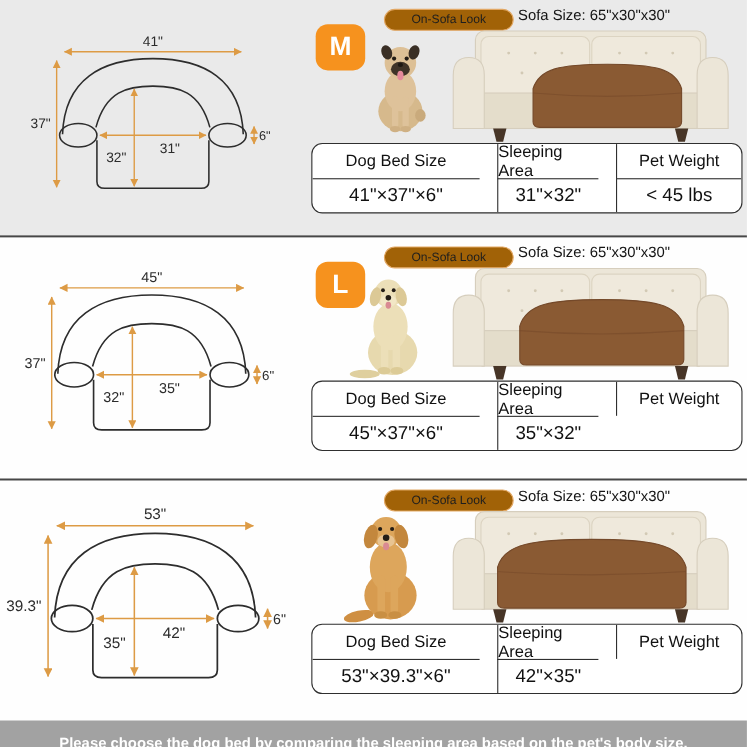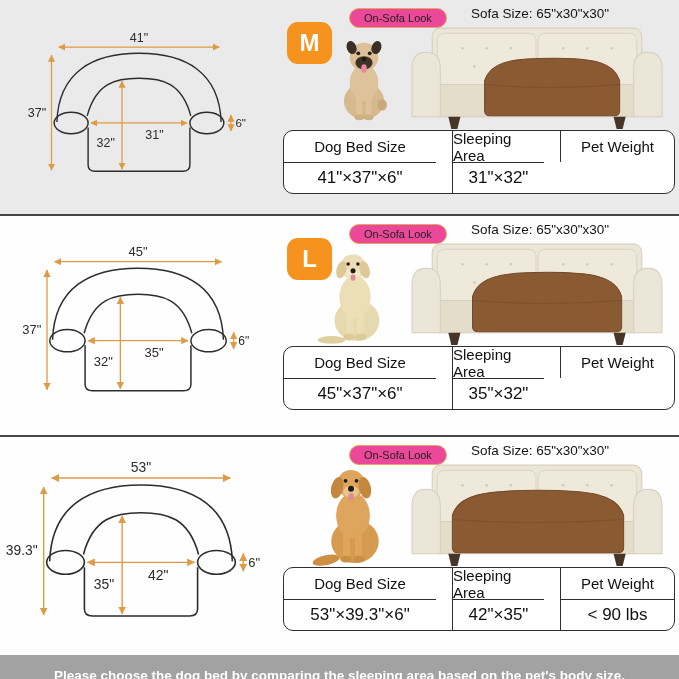--- a/index.html
+++ b/index.html
@@ -24,22 +24,22 @@
   .diagram text.small { font-size:13px; }
 
   
   .badge {
     position:absolute; left:287px; top:22px; width:45px; height:42px;
     background:#f6921e; border-radius:11px; color:#fff; font-weight:bold;
     display:flex; align-items:center; justify-content:center; font-size:24px;
   }
   .row-xl .badge { font-size:21px; }
   .pill {
-    position:absolute; left:349px; top:8px; padding:3px 14px;
-    border:1.5px solid #e2a763; border-radius:10px; background:#ec4899;
+    position:absolute; left:349px; top:8px; padding:3px 24px;
+    border:1.5px solid #e2a763; border-radius:10px; background:#a16207;
     font-size:11px; color:#1e1e1e; white-space:nowrap;
   }
   .sofa-size {
     position:absolute; left:410px; top:6px; width:260px; text-align:center;
     font-size:13.5px; color:#141414;
   }
 
   
   .dog { position:absolute; }
   .dog-m  { left:334px; top:38px; width:60px;  height:86px; }
@@ -154,20 +154,21 @@
       <path class="bed" d="M78 86 Q78 91 84 91 L206 91 Q212 91 212 86 L212 56 C206 38 188 34 145 34 C102 34 84 38 78 56 Z"></path>
       <path class="bedseam" d="M78 60 Q145 66 212 60"></path>
     </svg>
 
     <div class="size-table">
       <div class="cell head c1">Dog Bed Size</div>
       <div class="cell head c2">Sleeping Area</div>
       <div class="cell head c3">Pet Weight</div>
       <div class="cell val c1">41"×37"×6"</div>
       <div class="cell val c2">31"×32"</div>
+      <div class="cell val c3">&lt; 45 lbs</div>
     </div>
   </section>
 
   <section class="row row-l">
     <svg class="diagram dia-l" viewBox="0 0 280 170">
       <defs>
         <marker id="ah1" markerWidth="9" markerHeight="9" refX="7.5" refY="4" orient="auto-start-reverse" markerUnits="userSpaceOnUse">
           <path d="M0 0 L8 4 L0 8 Z" fill="#dd9b45"></path>
         </marker>
       </defs>
@@ -321,21 +322,20 @@
       <path class="bed" d="M46 86 Q46 91 52 91 L210 91 Q216 91 216 86 L216 54 C210 33 184 29 131 29 C78 29 52 33 46 54 Z"></path>
       <path class="bedseam" d="M46 58 Q131 64 216 58"></path>
     </svg>
 
     <div class="size-table">
       <div class="cell head c1">Dog Bed Size</div>
       <div class="cell head c2">Sleeping Area</div>
       <div class="cell head c3">Pet Weight</div>
       <div class="cell val c1">53"×39.3"×6"</div>
       <div class="cell val c2">42"×35"</div>
-      <div class="cell val c3">&lt; 90 lbs</div>
     </div>
   </section>
 
   <div class="note-bar">
     <span>Please choose the dog bed by comparing the sleeping area based on the pet's body size.</span>
   </div>
 
 </div>
 
 </body></html>

